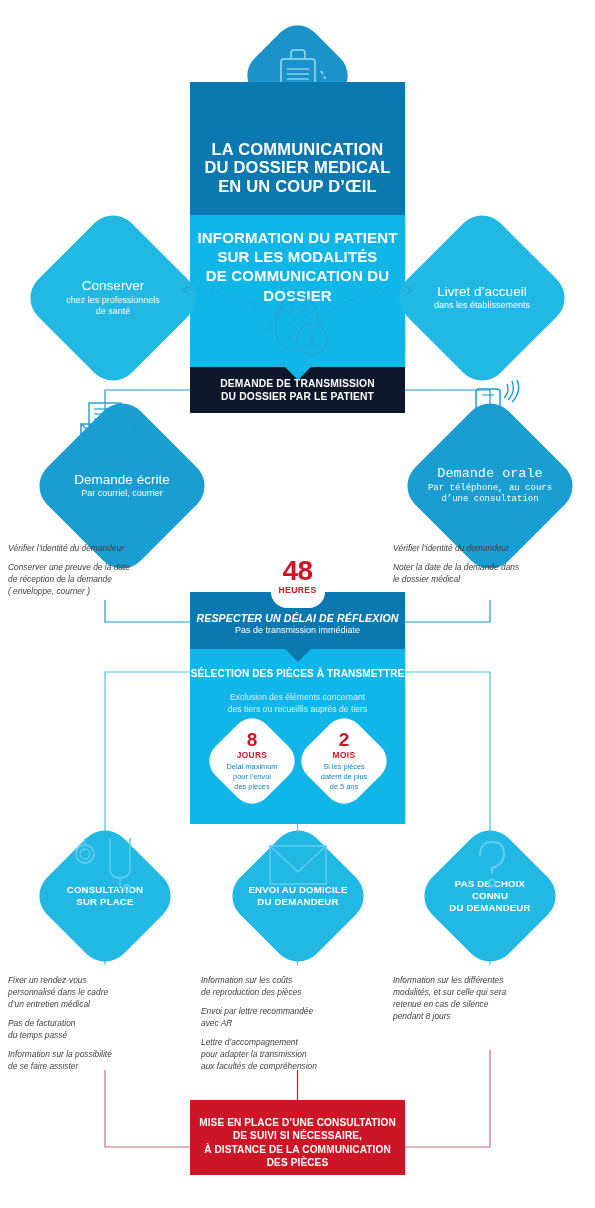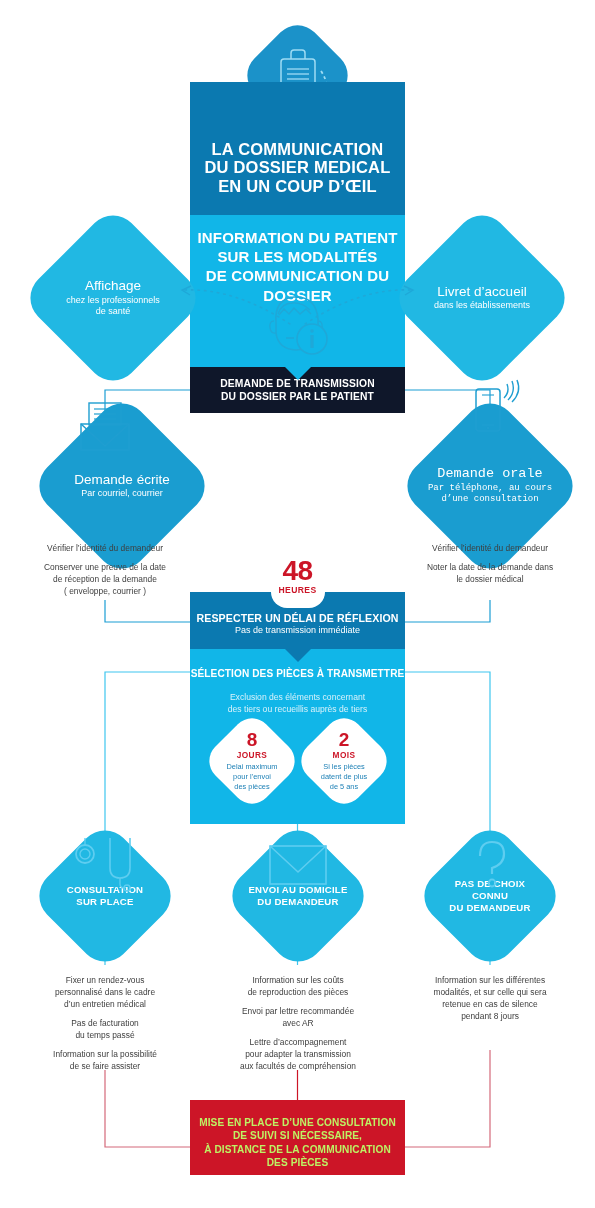--- a/index.html
+++ b/index.html
@@ -49,21 +49,21 @@
     border-right: 13px solid transparent; border-top: 13px solid #11b6e8;
     z-index: 3;
   }
 
   #reflexion-box {
     left: 190px; top: 592px; width: 215px; height: 57px;
     background: #0b79b0;
   }
   #reflexion-title {
     position: absolute; left: 0; right: 0; top: 20px;
-    font-size: 10.6px; font-weight: bold; letter-spacing: .1px;
+    font-size: 10.6px; font-weight: bold; letter-spacing: .1px; font-style: italic;
   }
   #reflexion-sub {
     position: absolute; left: 0; right: 0; top: 33px;
     font-size: 9px; font-weight: normal;
   }
   
   #reflexion-topnotch {
     position: absolute; left: 50%; top: 592px; margin-left: -27px;
     width: 54px; height: 16px; background: #ffffff;
     border-radius: 0 0 27px 27px; z-index: 4;
@@ -120,30 +120,30 @@
     position: absolute; left: 0; top: 0; width: 100%; height: 100%;
     display: flex; flex-direction: column; align-items: center; justify-content: center;
     text-align: center; color: #ffffff;
   }
   .dia .t1 { font-size: 13.5px; line-height: 1.1; }
   .dia .t2 { font-size: 9px; line-height: 1.22; margin-top: 1px; }
   .dia .up { font-size: 9.6px; font-weight: bold; line-height: 1.25; letter-spacing: .2px; }
 
   
   .note {
-    position: absolute; text-align: center; color: #3e3e3e;
-    font-size: 8.4px; line-height: 1.42;
+    position: absolute; text-align: left; color: #3e3e3e;
+    font-size: 8.4px; line-height: 1.42; font-style: italic;
   }
   .note p { margin-bottom: 7px; }
   .note p:last-child { margin-bottom: 0; }
 
   
   #red-box {
     position: absolute; left: 190px; top: 1100px; width: 215px; height: 75px;
-    background: #cc1527; color: #bef264; text-align: center;
+    background: #cc1527; color: #ffffff; text-align: center;
   }
   #red-text {
     position: absolute; left: 6px; right: 6px; top: 16px;
     font-size: 10.1px; font-weight: bold; line-height: 1.32; letter-spacing: .1px;
   }
 
   svg { display: block; overflow: visible; }
 </style>
 </head>
 <body>
@@ -222,21 +222,21 @@
   <svg class="abs" style="left:165px;top:280px;width:265px;height:50px;z-index:2;" viewBox="0 0 265 50">
     <path d="M20,10 Q70,8 125,44" fill="none" stroke="#1fa8d8" stroke-width="1.6" stroke-dasharray="1.5 5" stroke-linecap="round"></path>
     <path d="M245,10 Q195,8 140,44" fill="none" stroke="#1fa8d8" stroke-width="1.6" stroke-dasharray="1.5 5" stroke-linecap="round"></path>
     <path d="M26,6 L17,10 L25,15" fill="none" stroke="#1fa8d8" stroke-width="1.4"></path>
     <path d="M239,6 L248,10 L240,15" fill="none" stroke="#1fa8d8" stroke-width="1.4"></path>
   </svg>
 
   <div class="dia" style="left:47px;top:232px;width:132px;height:132px;">
     <div class="shape" style="background:#21b8e3;"></div>
     <div class="content">
-      <div class="t1">Affichage</div>
+      <div class="t1">Conserver</div>
       <div class="t2">
         <div>chez les professionnels</div>
         <div>de santé</div>
       </div>
     </div>
   </div>
 
   <div class="dia" style="left:416px;top:232px;width:132px;height:132px;">
     <div class="shape" style="background:#21b8e3;"></div>
     <div class="content">

